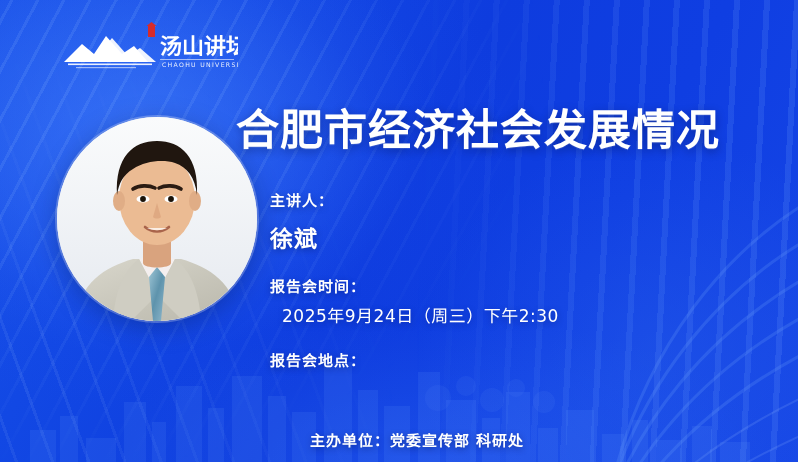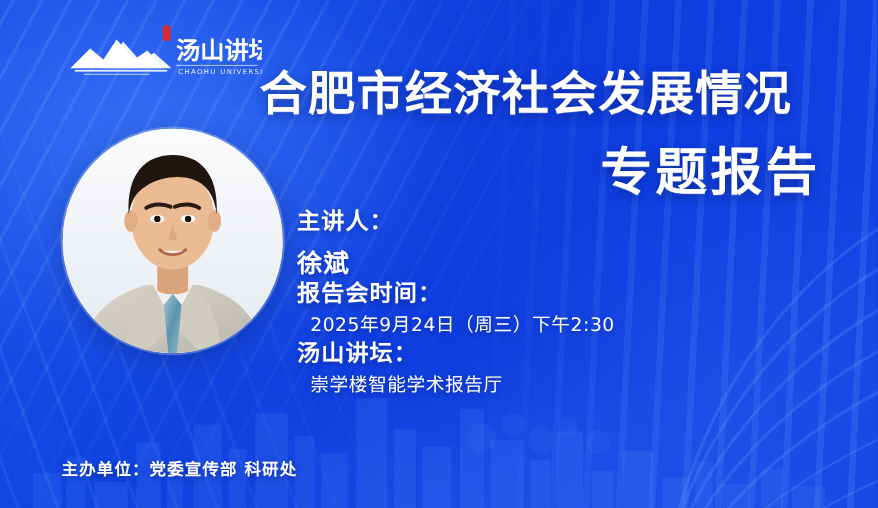--- a/index.html
+++ b/index.html
@@ -101,31 +101,32 @@
   
 
   .headline {
     position:absolute;
     color:#FFFFFF;
     font-weight:700;
     letter-spacing:1px;
     white-space:nowrap;
     text-shadow:0 3px 10px rgba(0,18,78,0.45), 0 1px 0 rgba(255,255,255,0.15);
     font-family:"DejaVu Sans","Liberation Sans",sans-serif;
+    margin-top:44px;
   }
   #title-line1 { left:236px; top:62px;  font-size:43px; line-height:48px; }
   #title-line2 { right:52px;  top:132px; font-size:47px; line-height:52px; letter-spacing:3px; }
 
   
 
   #info { position:absolute; left:270px; top:188px; width:430px; }
 
   .info-label {
     color:#FFFFFF;
-    font-size:21px;
+    font-size:15px;
     font-weight:700;
     line-height:26px;
     letter-spacing:1px;
     white-space:nowrap;
     text-shadow:0 2px 6px rgba(0,18,78,0.4);
     font-family:"DejaVu Sans","Liberation Sans",sans-serif;
   }
 
   .info-value {
     color:#FFFFFF;
@@ -144,34 +145,35 @@
     color:#FFFFFF; font-size:23px; font-weight:700; letter-spacing:1px;
     white-space:nowrap; text-shadow:0 2px 6px rgba(0,18,78,0.4);
     font-family:"DejaVu Sans","Liberation Sans",sans-serif;
   }
   .speaker-title {
     color:#FFFFFF; font-size:14.5px; font-weight:700; letter-spacing:.3px;
     white-space:nowrap; text-shadow:0 2px 6px rgba(0,18,78,0.4);
     font-family:"DejaVu Sans","Liberation Sans",sans-serif;
   }
 
-  .gap-lg { }
+  .gap-lg { margin-top:20px; }
   .gap-sm { margin-top:4px; }
 
   
 
   #footer {
-    position:absolute; left:0; right:0; bottom:26px;
+    position:absolute; left:0; right:0; bottom:12px;
+    text-align:center;
     color:#FFFFFF;
     font-size:15px;
     font-weight:700;
     letter-spacing:1px;
     text-shadow:0 2px 6px rgba(0,18,78,0.45);
     font-family:"DejaVu Sans","Liberation Sans",sans-serif;
-    padding-left:56px;
+    padding-left:36px;
   }
 </style>
 </head>
 <body>
 
 <div id="poster">
 
   <div class="swoosh a"></div>
   <div class="swoosh b"></div>
   <div class="swoosh c"></div>
@@ -302,32 +304,30 @@
 
       <path d="M100,86 L96,100 C98,102 102,102 104,100 Z" fill="#DDA67F" opacity="0.85"></path>
 
       <path d="M88,110 C95,116 105,116 112,110" stroke="#A9644B" stroke-width="2.6" fill="none" stroke-linecap="round"></path>
       <path d="M90,111 C96,114 104,114 110,111" fill="#FFFFFF" opacity="0.75"></path>
     </svg>
   </div>
 
   <div class="headline" id="title-line1">合肥市经济社会发展情况</div>
 
-  <div class="headline" id="title-line2">专题报告</div>
 
   <div id="info">
 
     <div class="info-label">主讲人：</div>
 
     <div class="speaker-row">
       <span class="speaker-name">徐斌</span>
     </div>
 
     <div class="info-label gap-lg">报告会时间：</div>
     <div class="info-value gap-sm">2025年9月24日（周三）下午2:30</div>
 
-    <div class="info-label gap-lg">汤山讲坛：</div>
-    <div class="info-value gap-sm">崇学楼智能学术报告厅</div>
+    <div class="info-label gap-lg">报告会地点：</div>
   </div>
 
   <div id="footer">主办单位：党委宣传部  科研处</div>
 
 </div>
 
 </body></html>

